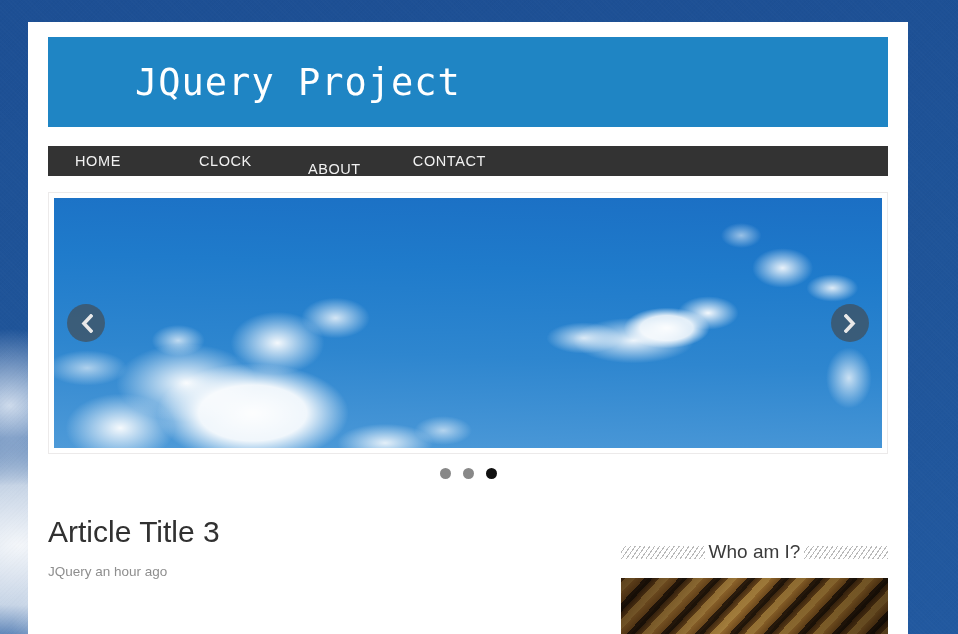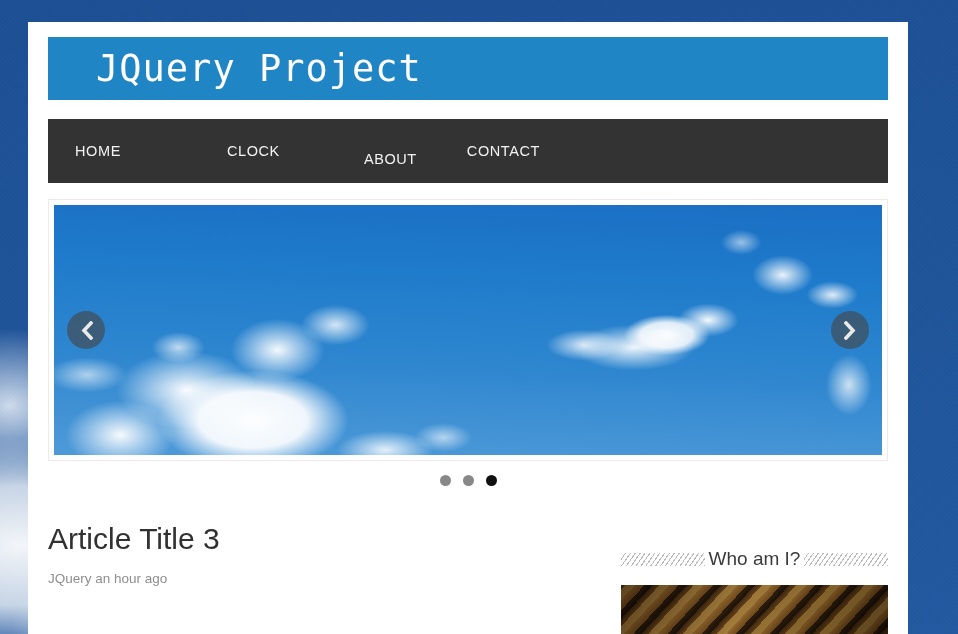--- a/index.html
+++ b/index.html
@@ -44,58 +44,58 @@
     width: 880px;
     height: 640px;
     background: #ffffff;
     z-index: 2;
     padding: 0;
   }
 
   
   .site-header {
     margin: 15px 20px 0 20px;
-    height: 63px;
+    height: 90px;
     background: #1f85c4;
     display: flex;
     align-items: center;
+    padding-left: 39px;
   }
   .site-title {
     font-family: "DejaVu Sans Mono", "Liberation Mono", monospace;
     color: #ffffff;
     font-size: 37px;
     font-weight: normal;
     letter-spacing: 1px;
     margin: 0 0 0 48px;
     line-height: 1;
     white-space: nowrap;
   }
 
   
   .site-nav {
     margin: 19px 20px 0 20px;
-    height: 64px;
+    height: 30px;
     background: #333333;
     display: flex;
     align-items: center;
-    gap: 28px;
   }
   .nav-item {
     color: #f2f2f2;
     font-size: 14.5px;
     letter-spacing: 0.6px;
     text-decoration: none;
     padding: 0;
     white-space: nowrap;
     display: block;
   }
   .nav-item.i0 { margin-left: 27px; }
   .nav-item.i1 { margin-left: 78px; }
   .nav-item.i2 { margin-left: 56px; margin-top: 15px; }
-  .nav-item.i3 { margin-left: 22px; }
+  .nav-item.i3 { margin-left: 52px; }
 
   
   .carousel-frame {
     margin: 16px 20px 0 20px;
     background: #ffffff;
     border: 1px solid #eceaea;
     padding: 5px;
     position: relative;
   }
   .carousel-viewport {

